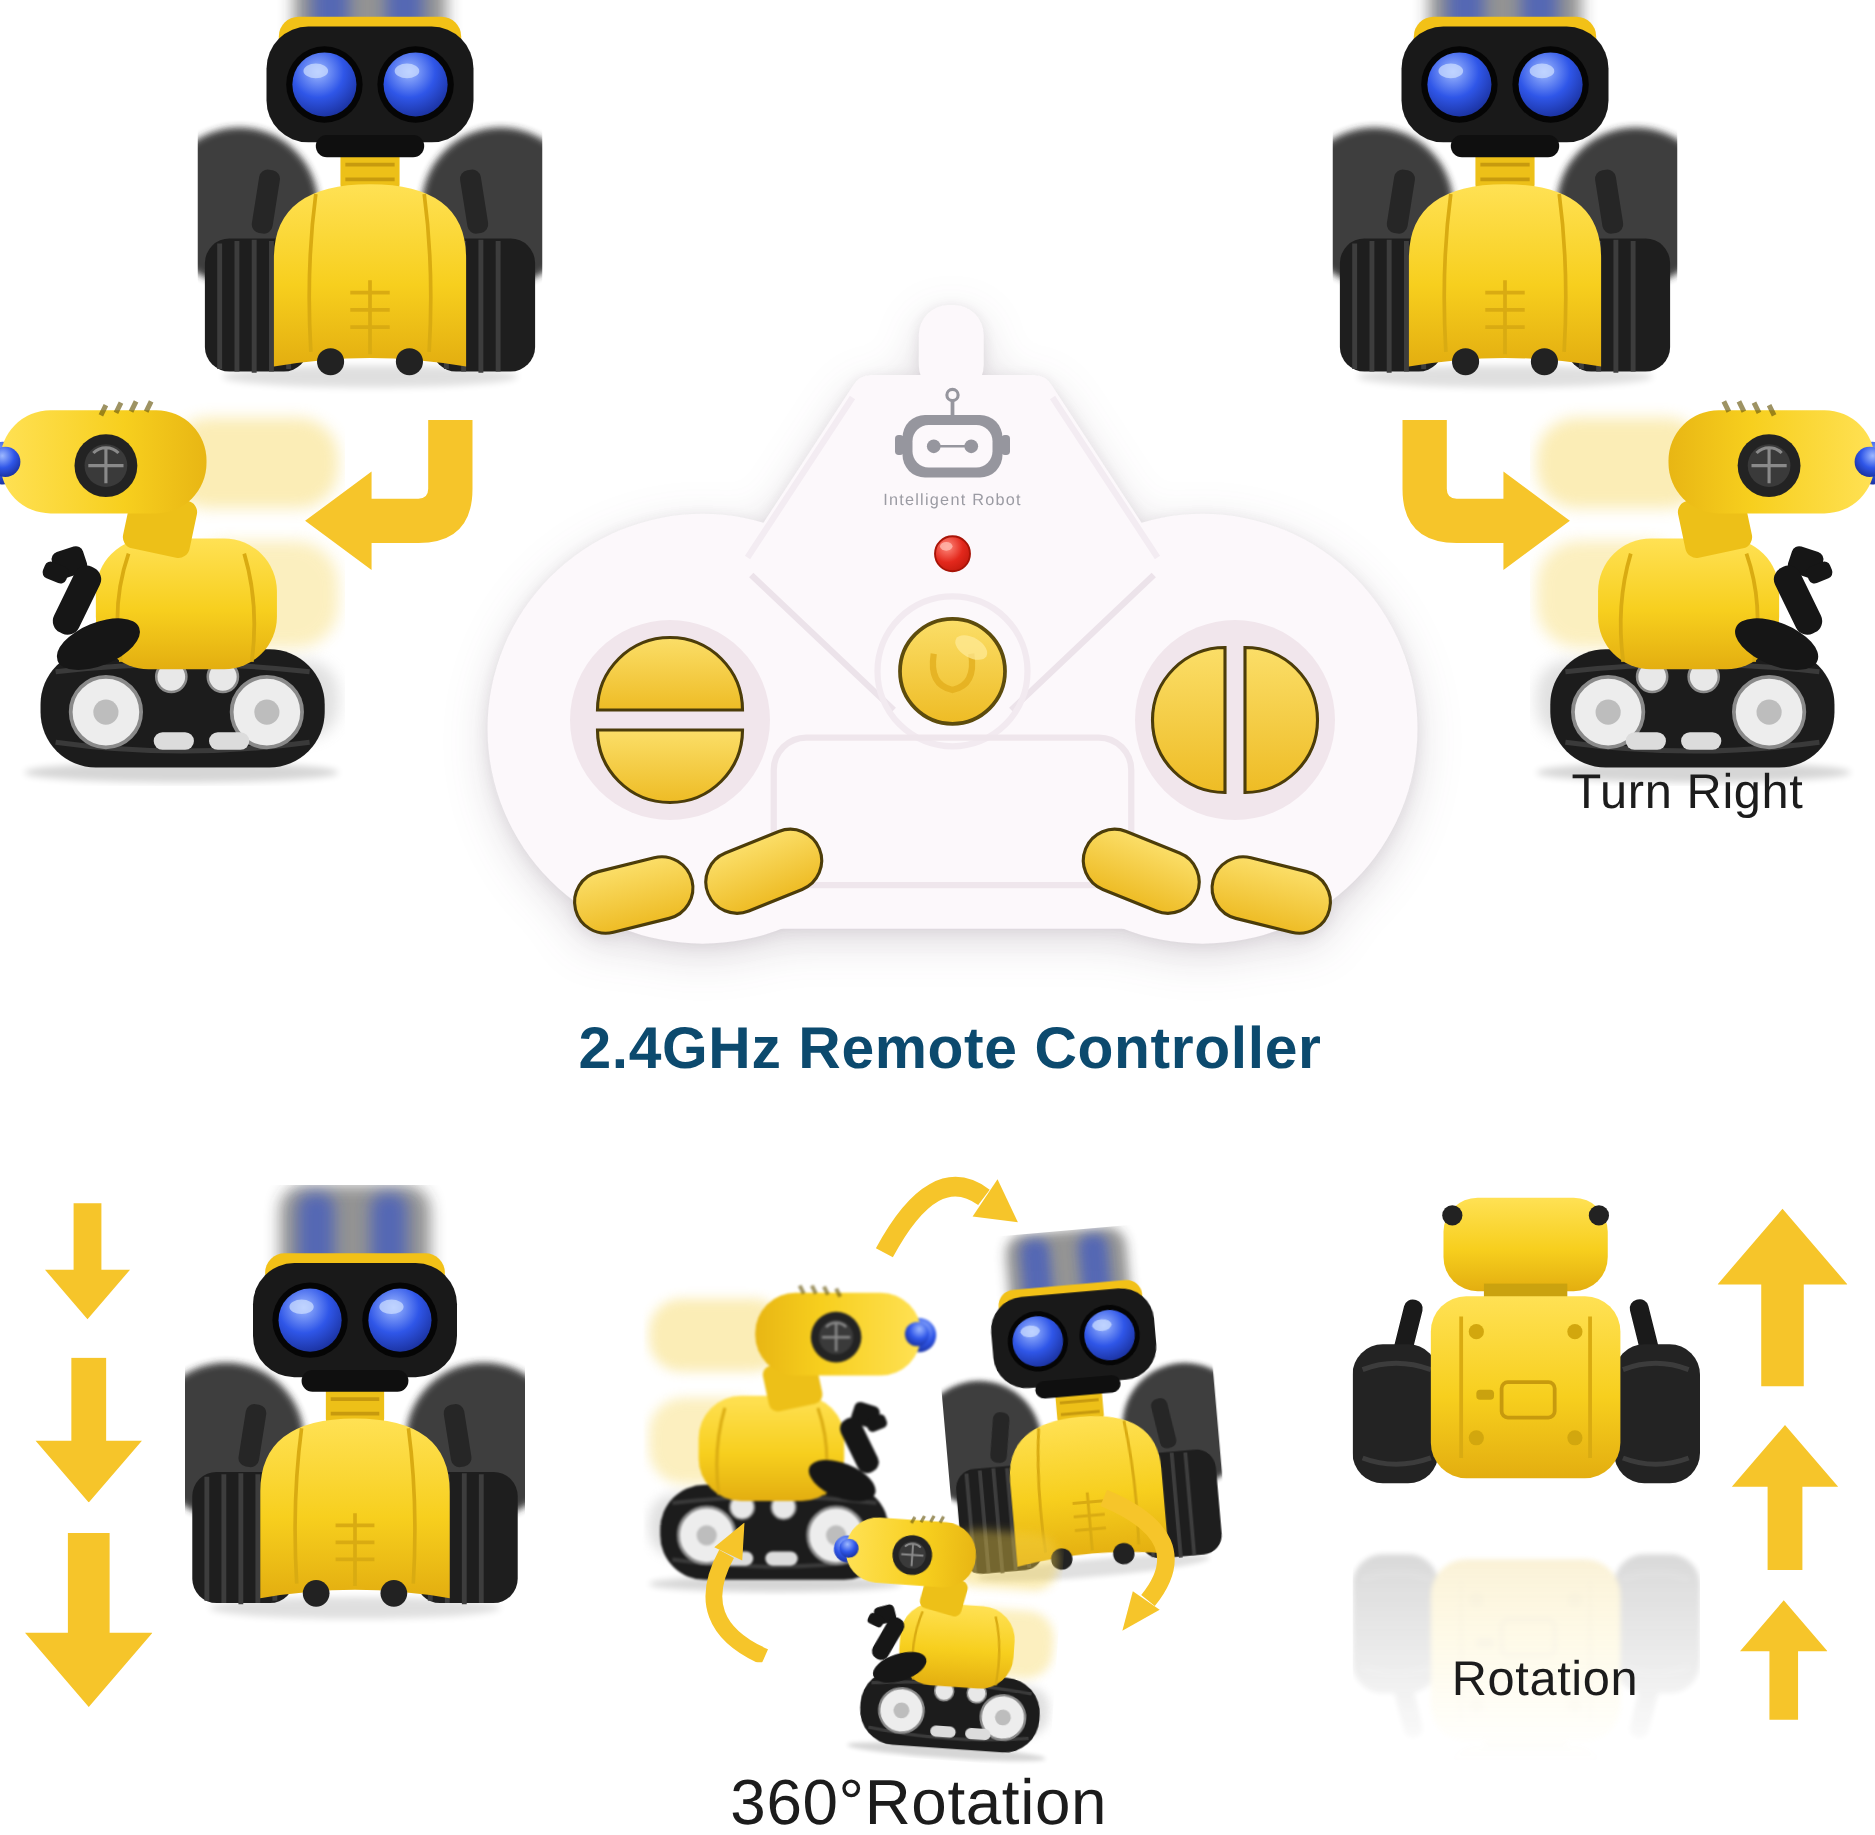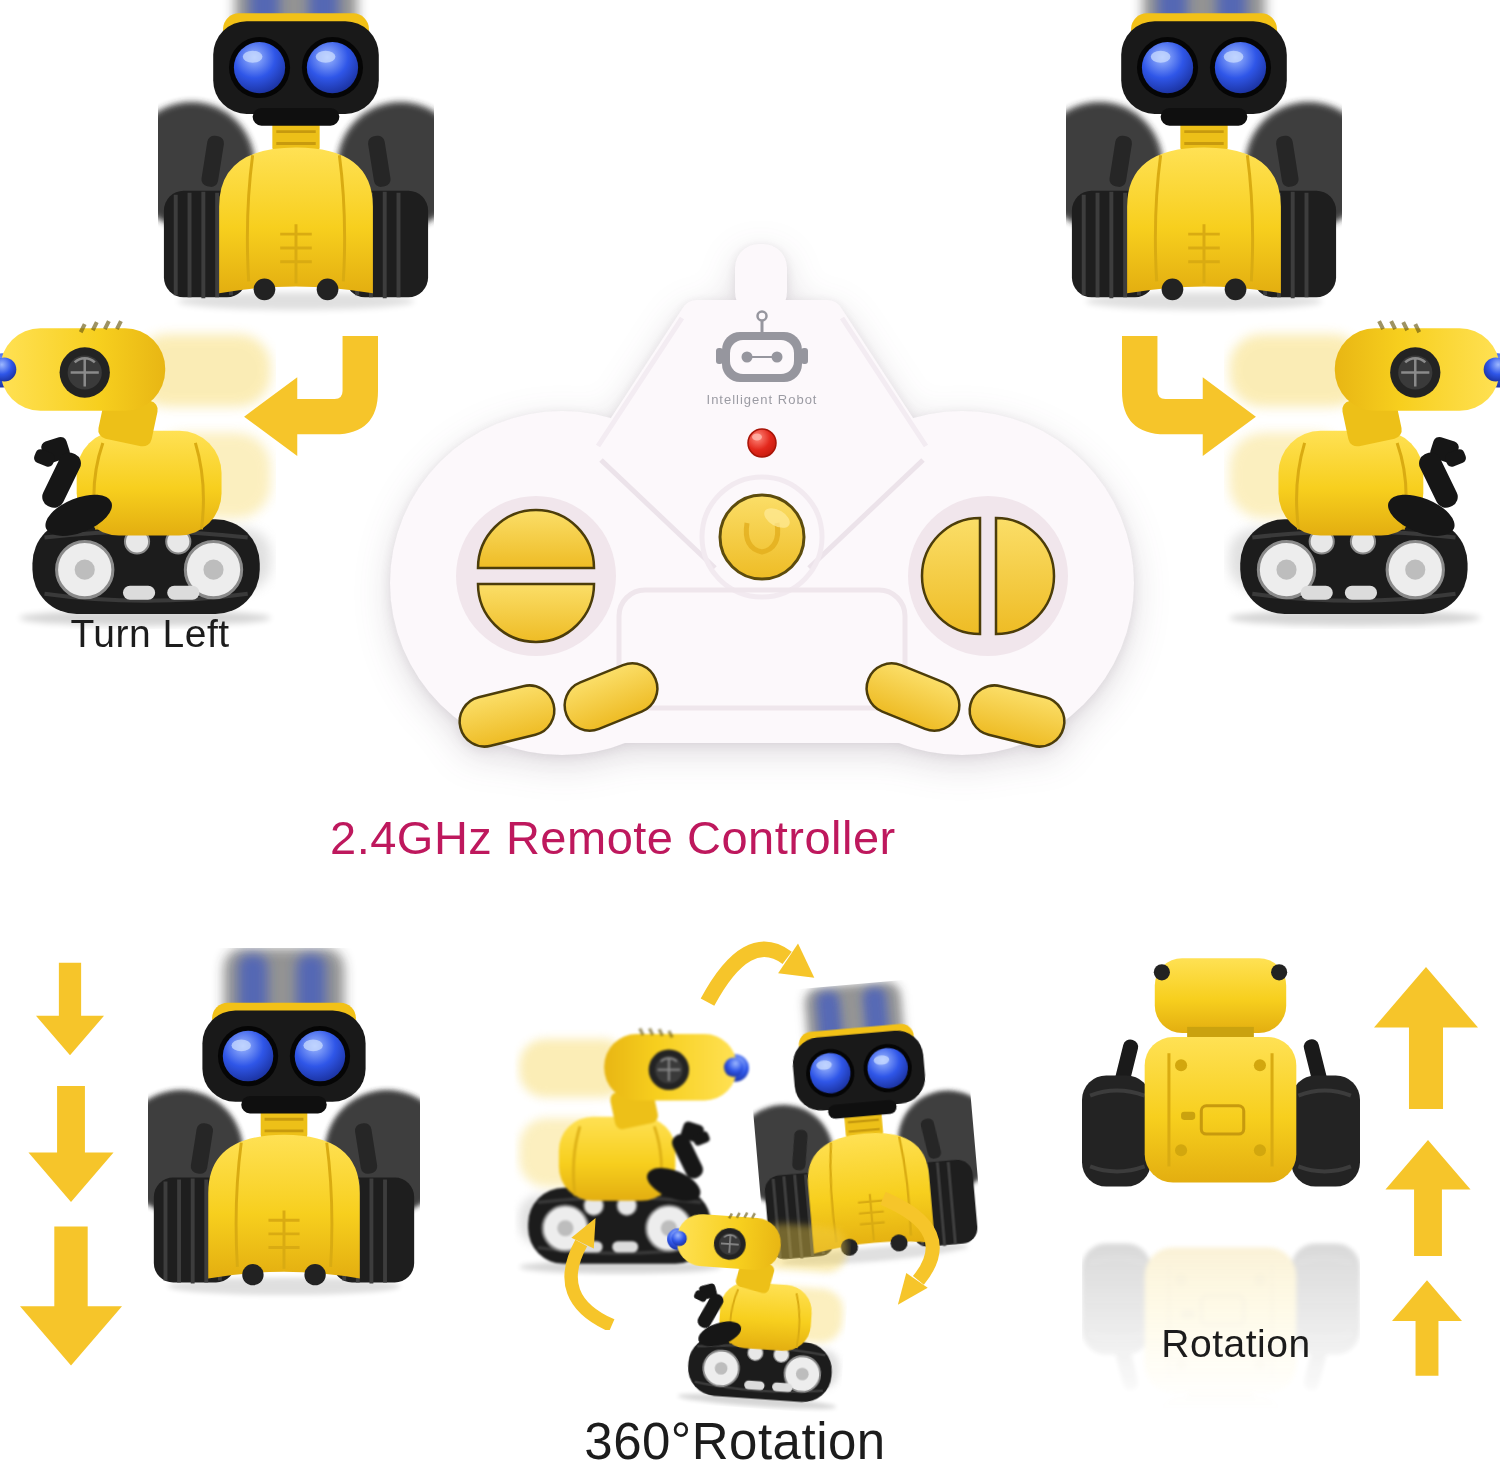--- a/index.html
+++ b/index.html
@@ -6,21 +6,21 @@
   #canvas{
     position:relative;width:1500px;height:1468px;margin:0 auto;
     background:#ffffff;overflow:hidden;
     font-family:"Liberation Sans", sans-serif;
   }
   .abs{position:absolute;}
   .label{
     font-size:39px;color:#1c1c1c;text-align:center;letter-spacing:.5px;
   }
   .title{
-    font-size:47px;font-weight:normal;color:#be185d;text-align:left;letter-spacing:.5px;
+    font-size:47px;font-weight:bold;color:#0c4a6e;text-align:center;letter-spacing:.5px;
   }
   .blur1{filter:blur(1px);}
   .soft{filter:blur(.6px);}
   .controller-svg{filter:drop-shadow(0 10px 18px rgba(70,45,70,.16)) drop-shadow(0 2px 5px rgba(70,45,70,.10));}
   .reflection{transform:scaleY(-1);opacity:.22;filter:blur(2px);
     -webkit-mask-image:linear-gradient(to top,rgba(0,0,0,.9),transparent 75%);
     mask-image:linear-gradient(to top,rgba(0,0,0,.9),transparent 75%);}
 </style>
 </head>
 <body>
@@ -179,31 +179,31 @@
 
   <svg class="abs" style="left:158px;top:-42px" width="276" height="365">
       <use href="#robot-front"></use>
     </svg>
   <svg class="abs" style="left:-16px;top:292px" width="292" height="337">
       <use href="#robot-side"></use>
     </svg>
   <svg class="abs" style="left:240px;top:330px" width="148" height="128">
       <use href="#arrow-elbow-left"></use>
     </svg>
-  <div class="abs label" style="left:40px;top:612px;width:220px">Turn Left</div>
 
   <svg class="abs" style="left:1066px;top:-42px" width="276" height="365">
       <use href="#robot-front"></use>
     </svg>
   <svg class="abs" style="left:1224px;top:292px;transform:scaleX(-1)" width="292" height="337">
       <use href="#robot-side"></use>
     </svg>
   <svg class="abs" style="left:1112px;top:330px;transform:scaleX(-1)" width="148" height="128">
       <use href="#arrow-elbow-left"></use>
     </svg>
+  <div class="abs label" style="left:1240px;top:612px;width:220px">Turn Right</div>
 
   <svg class="abs controller-svg" style="left:385px;top:238px" width="752" height="562" viewBox="0 0 752 562">
 
     <g fill="#fcf8fb">
       <rect x="350" y="6" width="52" height="72" rx="24"></rect>
       <path d="M312 62 L442 62 Q452 62 457 71 L549 212 L205 212 L297 71 Q302 62 312 62 Z"></path>
       <circle cx="177" cy="345" r="172"></circle>
       <circle cx="577" cy="345" r="172"></circle>
       <rect x="170" y="205" width="414" height="300" rx="50"></rect>
     </g>

